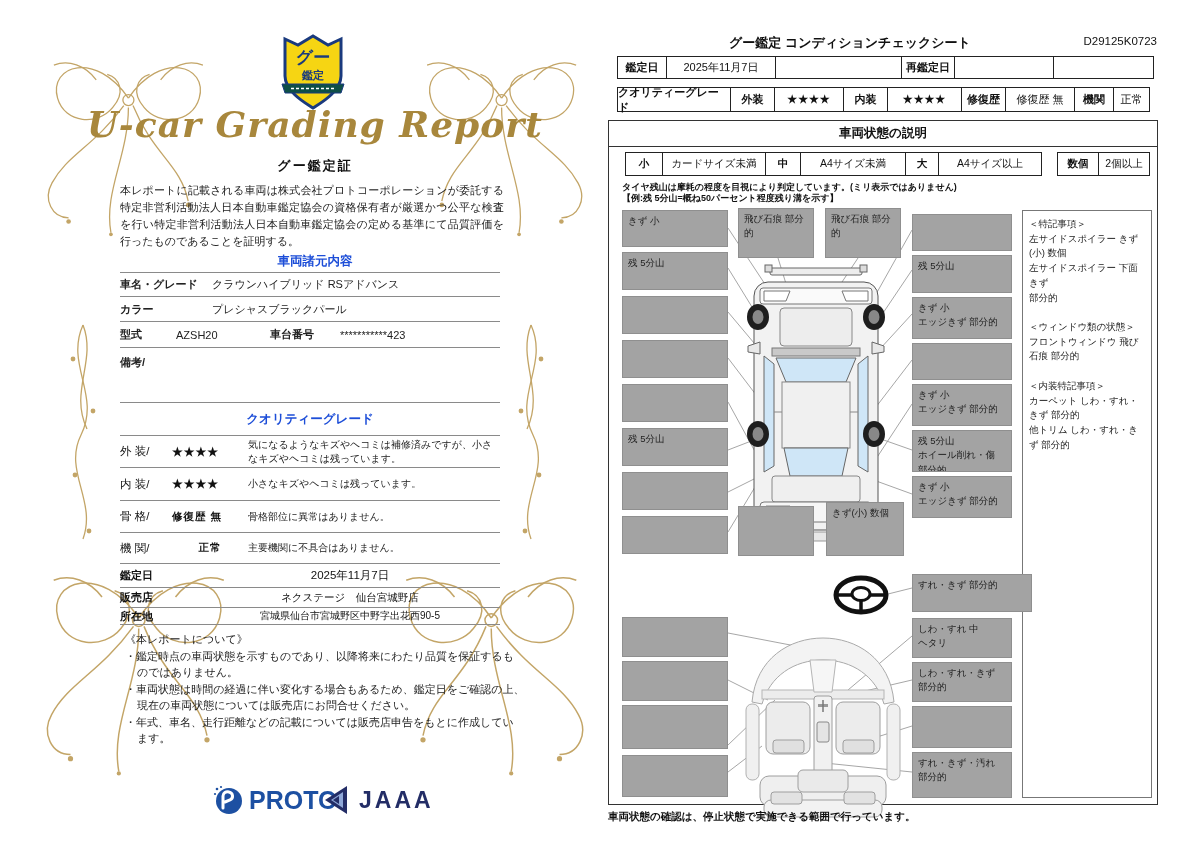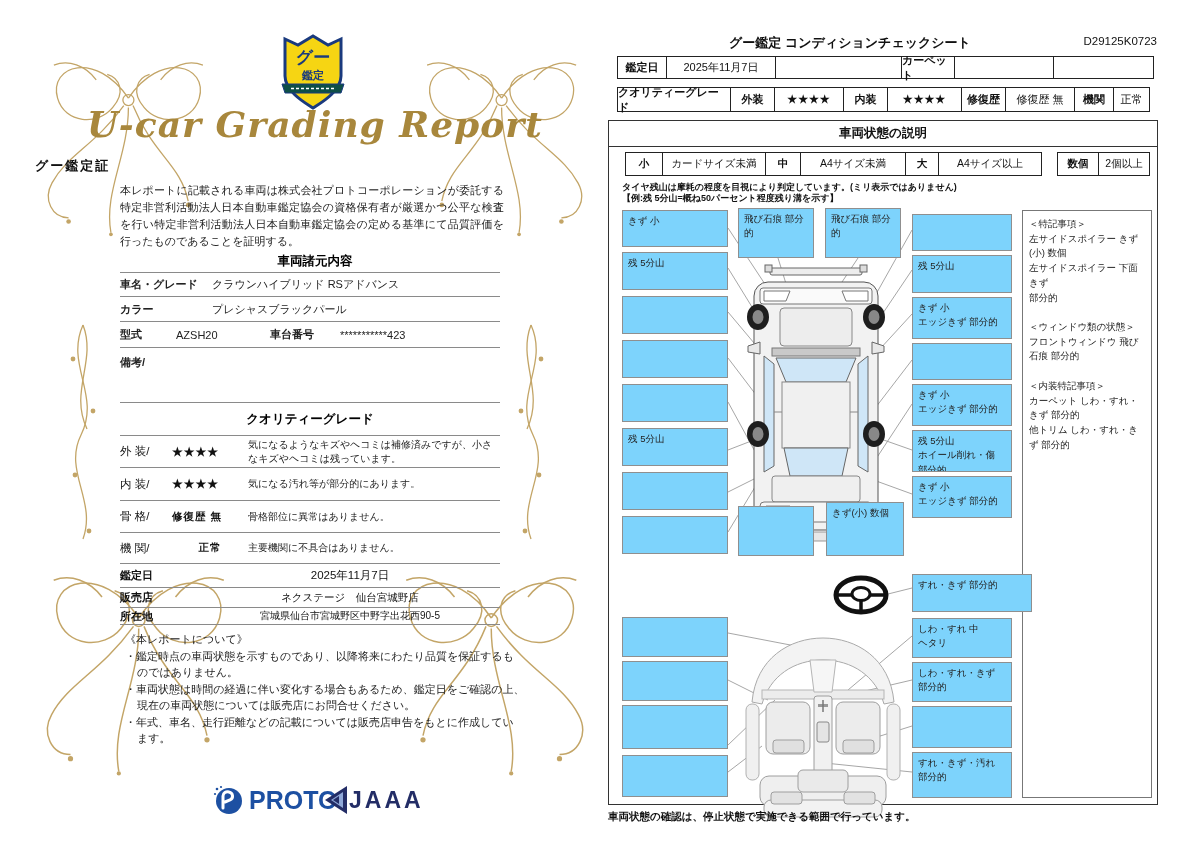--- a/index.html
+++ b/index.html
@@ -3,53 +3,53 @@
 <meta charset="utf-8">
 <style>
   *{margin:0;padding:0;box-sizing:border-box}
   html,body{background:#9a9a9a}
   .canvas{position:relative;width:1200px;height:848px;background:#ffffff;
           font-family:"Liberation Sans",sans-serif;color:#111;overflow:hidden}
   .abs{position:absolute}
   
   .lp-title{font-family:"DejaVu Serif",serif;font-style:italic;font-weight:bold;
             font-size:36px;color:#a8873c;text-align:center;letter-spacing:1px}
-  .lp-sub{font-size:13px;font-weight:bold;text-align:left;letter-spacing:2px}
+  .lp-sub{font-size:13px;font-weight:bold;text-align:center;letter-spacing:2px}
   .lp-intro{font-size:11px;line-height:1.55;text-align:justify;color:#222}
-  .sec-title{font-size:12.5px;font-weight:bold;text-align:center;color:#000000}
+  .sec-title{font-size:12.5px;font-weight:bold;text-align:center;color:#1d4ed8}
   .spec-row{display:flex;align-items:center;border-bottom:1px solid #8a8a8a;font-size:11px}
   .spec-row .lbl{font-weight:bold;color:#222}
   .spec-row .val{color:#222}
   .grade-row{display:flex;align-items:center;border-bottom:1px solid #8a8a8a}
   .grade-row .glbl{font-size:11.5px;font-weight:normal;width:52px;flex:none}
   .grade-row .gval{font-size:12px;font-weight:bold;width:76px;flex:none;letter-spacing:1px}
   .grade-row .gdesc{font-size:10px;line-height:1.4;color:#222;flex:1}
   .info-row{display:flex;align-items:center;border-bottom:1px solid #8a8a8a}
   .info-row .lbl{font-size:11px;font-weight:bold;width:80px;flex:none}
   .info-row .val{flex:1;text-align:center;font-size:10.5px}
   .about{font-size:11px;line-height:1.5;color:#222}
   .about .itm{padding-left:12px;text-indent:-12px;margin-top:0}
   .about .itm::before{content:"・"}
   .logo-proto{display:flex;align-items:center;gap:6px}
   .logo-proto .txt{font-size:25px;font-weight:900;color:#1d50a2;letter-spacing:0px;font-family:"Liberation Sans",sans-serif}
-  .logo-jaaa{display:flex;align-items:center;gap:0}
+  .logo-jaaa{display:flex;align-items:center;gap:10px}
   .logo-jaaa .txt{font-size:23px;font-weight:900;color:#232d66;letter-spacing:3px}
   
   .rp-title{font-size:13px;font-weight:bold;text-align:center}
   .rp-doc{font-size:11.5px;text-align:right}
   .trow{display:flex}
   .tcell{border:1px solid #222;margin-left:-1px;display:flex;align-items:center;
          justify-content:center;font-size:11px;background:#fff}
   .tcell.b{font-weight:bold}
   .mainbox{border:1.5px solid #333;background:#fff}
   .mb-title{border-bottom:1.5px solid #333;display:flex;align-items:center;justify-content:center;
             font-size:12.5px;font-weight:bold}
   .legend .tcell{font-size:10.5px}
   .tnote{font-size:9px;font-weight:bold;color:#111;line-height:1.3}
-  .notebox{position:absolute;border:1px solid #8f8f8f;background:#7dd3fc;font-size:9.5px;
+  .notebox{position:absolute;border:1px solid #8f8f8f;background:#a3a3a3;font-size:9.5px;
            line-height:1.5;padding:3px 5px;white-space:pre-line;color:#222;overflow:hidden}
   .panel{position:absolute;border:1px solid #777;background:#fff;font-size:9.5px;line-height:1.55;
          padding:6px 6px;white-space:pre-line;color:#222}
   .footnote{font-size:10.5px;font-weight:bold;color:#111}
   svg{display:block}
 </style>
 </head>
 <body>
 
 <div class="canvas">
@@ -126,21 +126,21 @@
     <div class="abs sec-title" style="left:85px;top:377px;width:380px;height:33px;line-height:33px;border-top:1px solid #8a8a8a">クオリティーグレード</div>
     <div class="abs" style="left:85px;top:410px;width:380px">
       <div class="grade-row" style="height:33px;border-top:1px solid #8a8a8a">
         <span class="glbl">外 装/</span>
         <span class="gval">★★★★</span>
         <span class="gdesc">気になるようなキズやヘコミは補修済みですが、小さなキズやヘコミは残っています。</span>
       </div>
       <div class="grade-row" style="height:33px">
         <span class="glbl">内 装/</span>
         <span class="gval">★★★★</span>
-        <span class="gdesc">気になる汚れ等が部分的にあります。</span>
+        <span class="gdesc">小さなキズやヘコミは残っています。</span>
       </div>
       <div class="grade-row" style="height:32px">
         <span class="glbl">骨 格/</span>
         <span class="gval" style="font-size:10.5px">修復歴 無</span>
         <span class="gdesc">骨格部位に異常はありません。</span>
       </div>
       <div class="grade-row" style="height:31px">
         <span class="glbl">機 関/</span>
         <span class="gval" style="font-size:10.5px;text-align:center">正常</span>
         <span class="gdesc">主要機関に不具合はありません。</span>
@@ -189,21 +189,21 @@
     </div>
   </div>
 
   <div class="abs rp-title" style="left:600px;top:34px;width:500px">グー鑑定  コンディションチェックシート</div>
   <div class="abs rp-doc" style="left:1037px;top:35px;width:120px">D29125K0723</div>
 
   <div class="abs trow" style="left:618px;top:56px">
     <div class="tcell b" style="width:50px;height:23px">鑑定日</div>
     <div class="tcell" style="width:110px;height:23px">2025年11月7日</div>
     <div class="tcell" style="width:127px;height:23px"></div>
-    <div class="tcell b" style="width:54px;height:23px">カーペット</div>
+    <div class="tcell b" style="width:54px;height:23px">再鑑定日</div>
     <div class="tcell" style="width:100px;height:23px"></div>
     <div class="tcell" style="width:101px;height:23px"></div>
   </div>
 
   <div class="abs trow" style="left:618px;top:87px">
     <div class="tcell b" style="width:114px;height:25px">クオリティーグレード</div>
     <div class="tcell b" style="width:45px;height:25px">外装</div>
     <div class="tcell b" style="width:70px;height:25px;letter-spacing:1px">★★★★</div>
     <div class="tcell b" style="width:45px;height:25px">内装</div>
     <div class="tcell b" style="width:75px;height:25px;letter-spacing:1px">★★★★</div>

